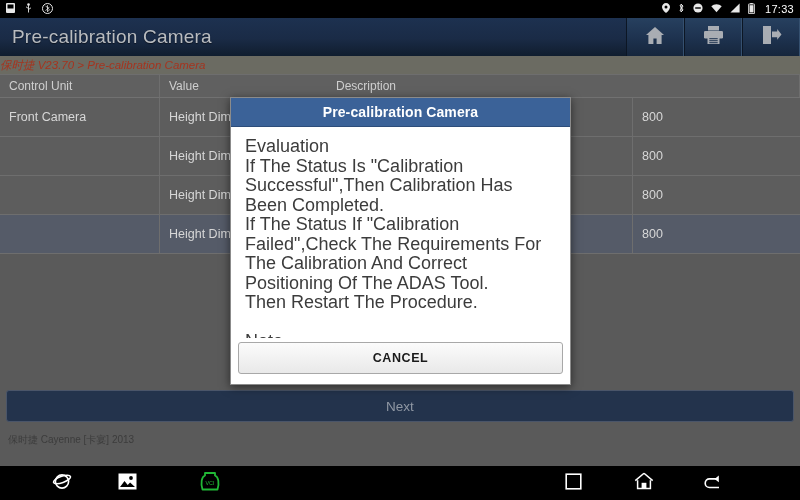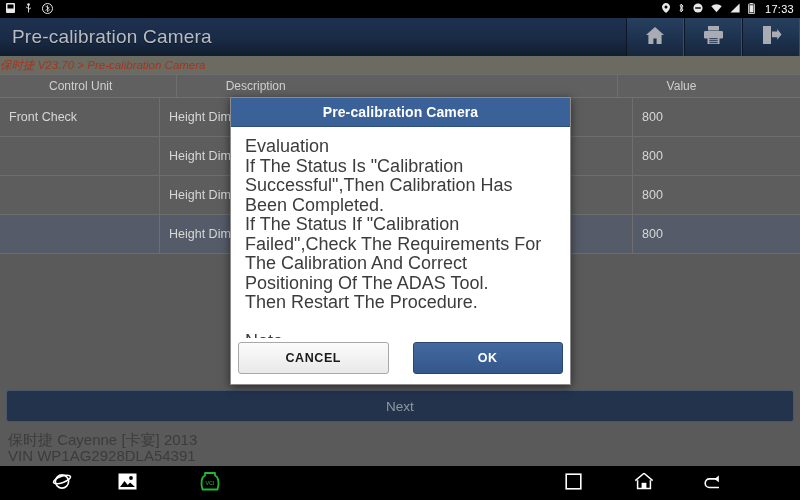--- a/index.html
+++ b/index.html
@@ -57,21 +57,21 @@
   .thead{ height:23px; background:#606060; border-bottom:1px solid #717171; }
   .tbody-row{ height:39px; background:#5d5d5d; border-bottom:1px solid #6e6e6e; }
   .tbody-row.sel{ background:#555b68; }
   .cell{
     display:flex; align-items:center; padding-left:9px;
     font-size:12.5px; color:#d7d7d7; overflow:hidden; white-space:nowrap;
   }
   .c-unit{ width:160px; border-right:1px solid #6e6e6e; }
   .c-desc{ width:473px; border-right:1px solid #6e6e6e; }
   .c-val { width:167px; }
-  .thead .cell{ font-size:12px; color:#cfcfcf;margin-left:40px; }
+  .thead .cell{ font-size:12px; color:#cfcfcf; }
 
   #table-filler{
     position:absolute; left:0; top:256px; width:800px; height:130px;
     background:#5a5a5a;
   }
 
   
   #next-bar{
     position:absolute; left:0; top:388px; width:800px; height:36px;
     padding:2px 6px;
@@ -80,21 +80,21 @@
     width:100%; height:100%;
     background:#23334c; border:1px solid #4a5569; border-radius:3px;
     display:flex; align-items:center; justify-content:center;
     color:#8f97a3; font-size:13.5px; cursor:pointer;
   }
 
   
   #vehicle-info{
     position:absolute; left:0; top:428px; width:800px; height:38px;
     padding:4px 0 0 8px; background:#5a5a5a;
-    font-size:15px; color:#3c3c3c; line-height:16px;
+    font-size:10px; color:#3c3c3c; line-height:16px;
   }
 
   
   #nav-bar{
     position:absolute; left:0; top:466px; width:800px; height:34px;
     background:#000; display:flex; align-items:center;
   }
   .nav-ico{ display:flex; align-items:center; justify-content:center; cursor:pointer; }
   #nav-browser{ position:absolute; left:52px; }
   #nav-gallery{ position:absolute; left:118px; }
@@ -235,26 +235,26 @@
       </span>
     </div>
   </div>
 </div>
 
 <div id="breadcrumb">保时捷 V23.70 &gt; Pre-calibration Camera</div>
 
 <div id="data-table">
   <div class="trow thead">
     <div class="cell c-unit">Control Unit</div>
+    <div class="cell c-val">Value</div>
     <div class="cell c-desc">Description</div>
-    <div class="cell c-val">Value</div>
   </div>
 
   <div class="trow tbody-row">
-    <div class="cell c-unit">Front Check</div>
+    <div class="cell c-unit">Front Camera</div>
     <div class="cell c-desc">Height Dimension</div>
     <div class="cell c-val">800</div>
   </div>
   <div class="trow tbody-row">
     <div class="cell c-unit"></div>
     <div class="cell c-desc">Height Dimension</div>
     <div class="cell c-val">800</div>
   </div>
   <div class="trow tbody-row">
     <div class="cell c-unit"></div>
@@ -269,21 +269,20 @@
 </div>
 
 <div id="table-filler"></div>
 
 <div id="next-bar">
   <div id="next-button">Next</div>
 </div>
 
 <div id="vehicle-info">
   <div>保时捷 Cayenne [卡宴] 2013</div>
-  <div>VIN WP1AG2928DLA54391</div>
 </div>
 
 <div id="nav-bar">
   <div class="nav-ico" id="nav-browser">
     <span>
       <svg width="20" height="20" viewBox="0 0 20 20">
           <circle cx="10" cy="10.5" r="6.6" fill="none" stroke="#fff" stroke-width="1.6"></circle>
           <ellipse cx="10" cy="8.5" rx="9" ry="3.2" fill="none" stroke="#fff" stroke-width="1.6" transform="rotate(-20 10 8.5)"></ellipse>
         </svg>
     </span>
@@ -340,15 +339,14 @@
     <div id="dialog-message">Evaluation
 If The Status Is "Calibration Successful",Then Calibration Has Been Completed.
 If The Status If "Calibration Failed",Check The Requirements For The Calibration And Correct Positioning Of The ADAS Tool.
 Then Restart The Procedure.
 
 Note
 The Displayed Values Provide Information On The Current Calibration.</div>
   </div>
   <div id="dialog-buttons">
     <div class="dlg-btn" id="cancel-button">CANCEL</div>
-    <div class="dlg-btn" id="ok-button">OK</div>
   </div>
 </div>
 
 </body></html>

